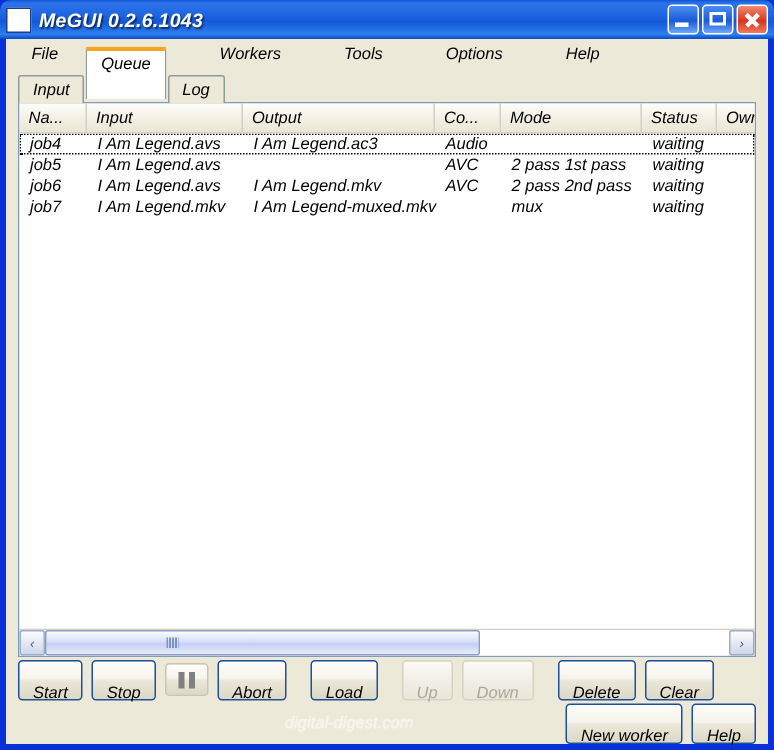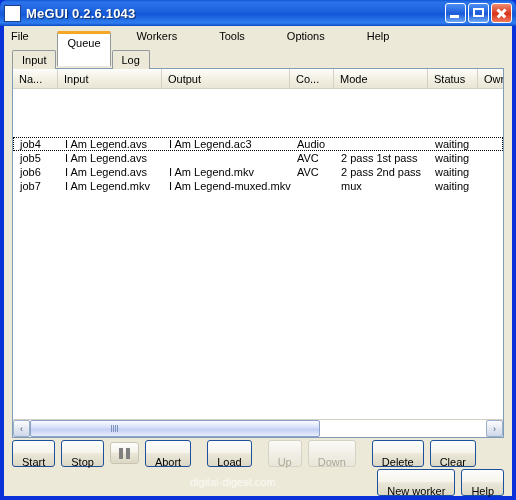--- a/index.html
+++ b/index.html
@@ -18,20 +18,21 @@
     position: absolute;
     left: 0; top: 0;
     width: 516px; height: 500px;
     box-sizing: border-box;
     background: #0831d9;
     border-left: 4px solid #0831d9;
     border-right: 4px solid #0831d9;
     border-bottom: 4px solid #0831d9;
     display: flex;
     flex-direction: column;
+    font-style: italic;
   }
 
   
   .titlebar {
     height: 26px;
     flex: 0 0 26px;
     background: linear-gradient(to bottom,
         #0f55d6 0%, #2b73ea 8%, #1e64e0 40%,
         #1358d8 55%, #2f7ef0 88%, #0b49c6 100%);
     display: flex;
@@ -100,21 +101,21 @@
     min-height: 0;
     position: relative;
   }
 
   
   .menubar {
     height: 20px;
     flex: 0 0 20px;
     display: flex;
     align-items: center;
-    padding-left: 0;
+    padding-left: 10px;
     background: #ece9d8;
     gap: 28px;
   }
   .menu-item {
     padding: 2px 7px;
     font-size: 11px;
     color: #000;
     white-space: nowrap;
   }
 
@@ -153,21 +154,20 @@
   .listpanel {
     flex: 1 1 auto;
     margin: 0 8px 0 8px;
     border: 1px solid #7f9db9;
     background: #ffffff;
     display: flex;
     flex-direction: column;
     min-height: 0;
     position: relative;
     z-index: 1;
-    gap: 48px;
   }
   .lv-header {
     flex: 0 0 19px;
     height: 19px;
     display: flex;
     background: #ece9d8;
     border-bottom: 1px solid #d4d0c8;
     overflow: hidden;
   }
   .hcell {

